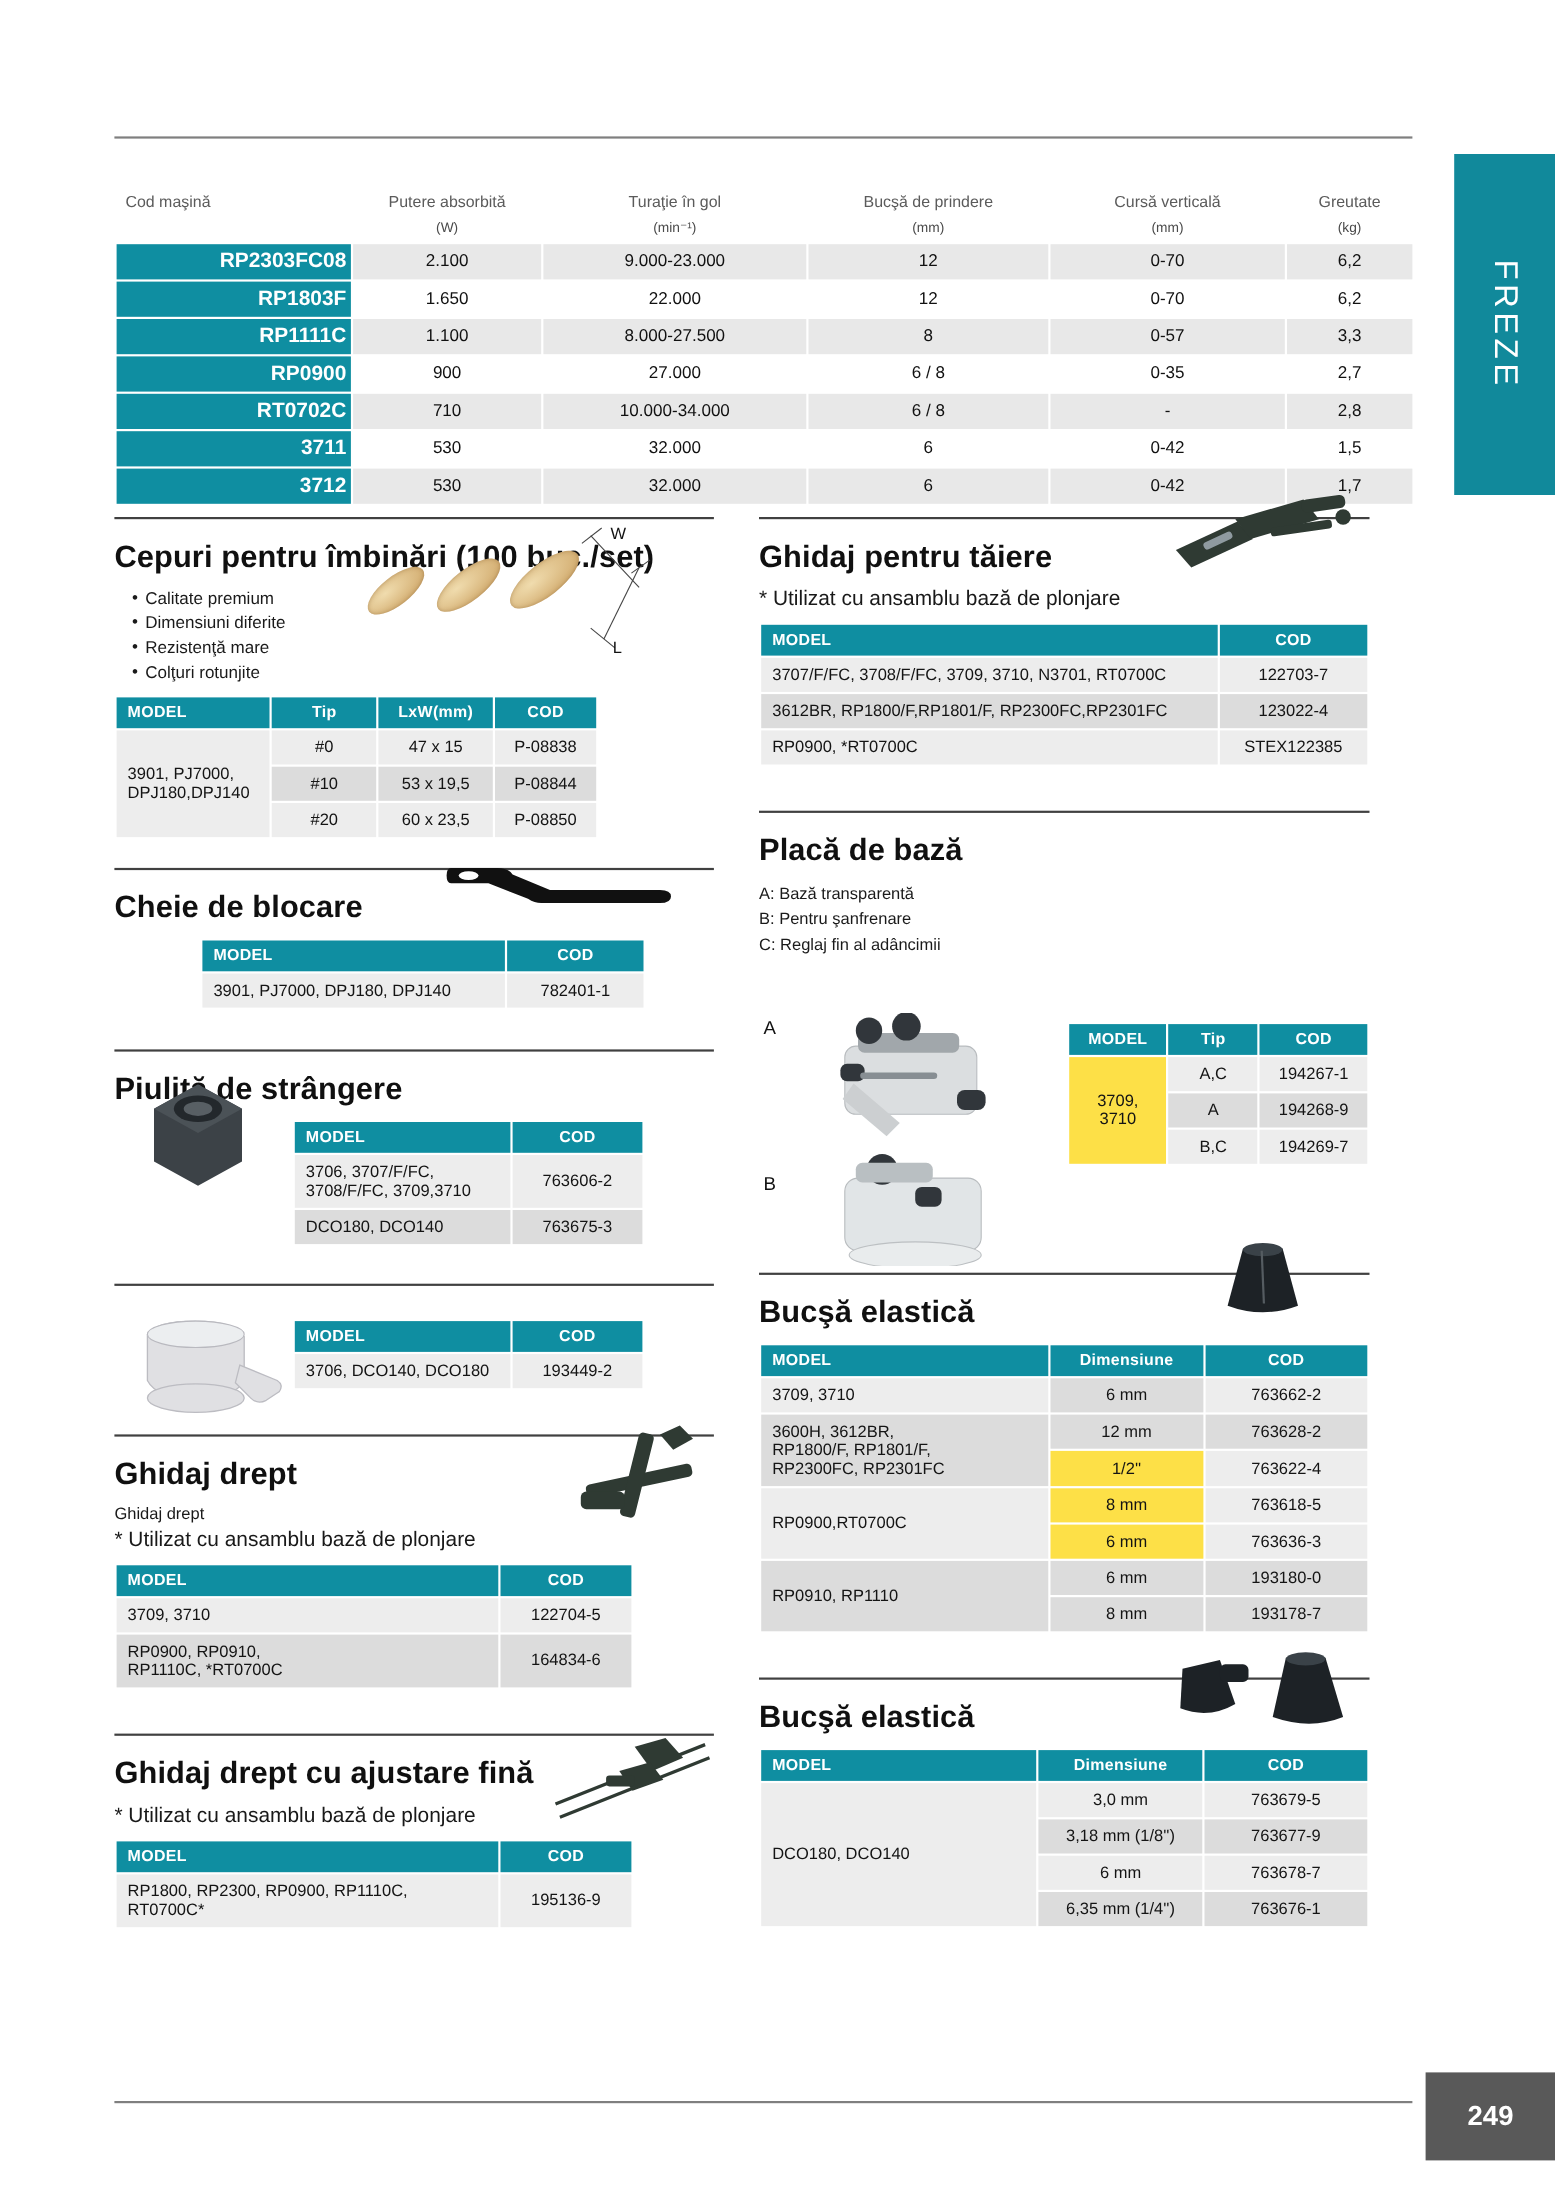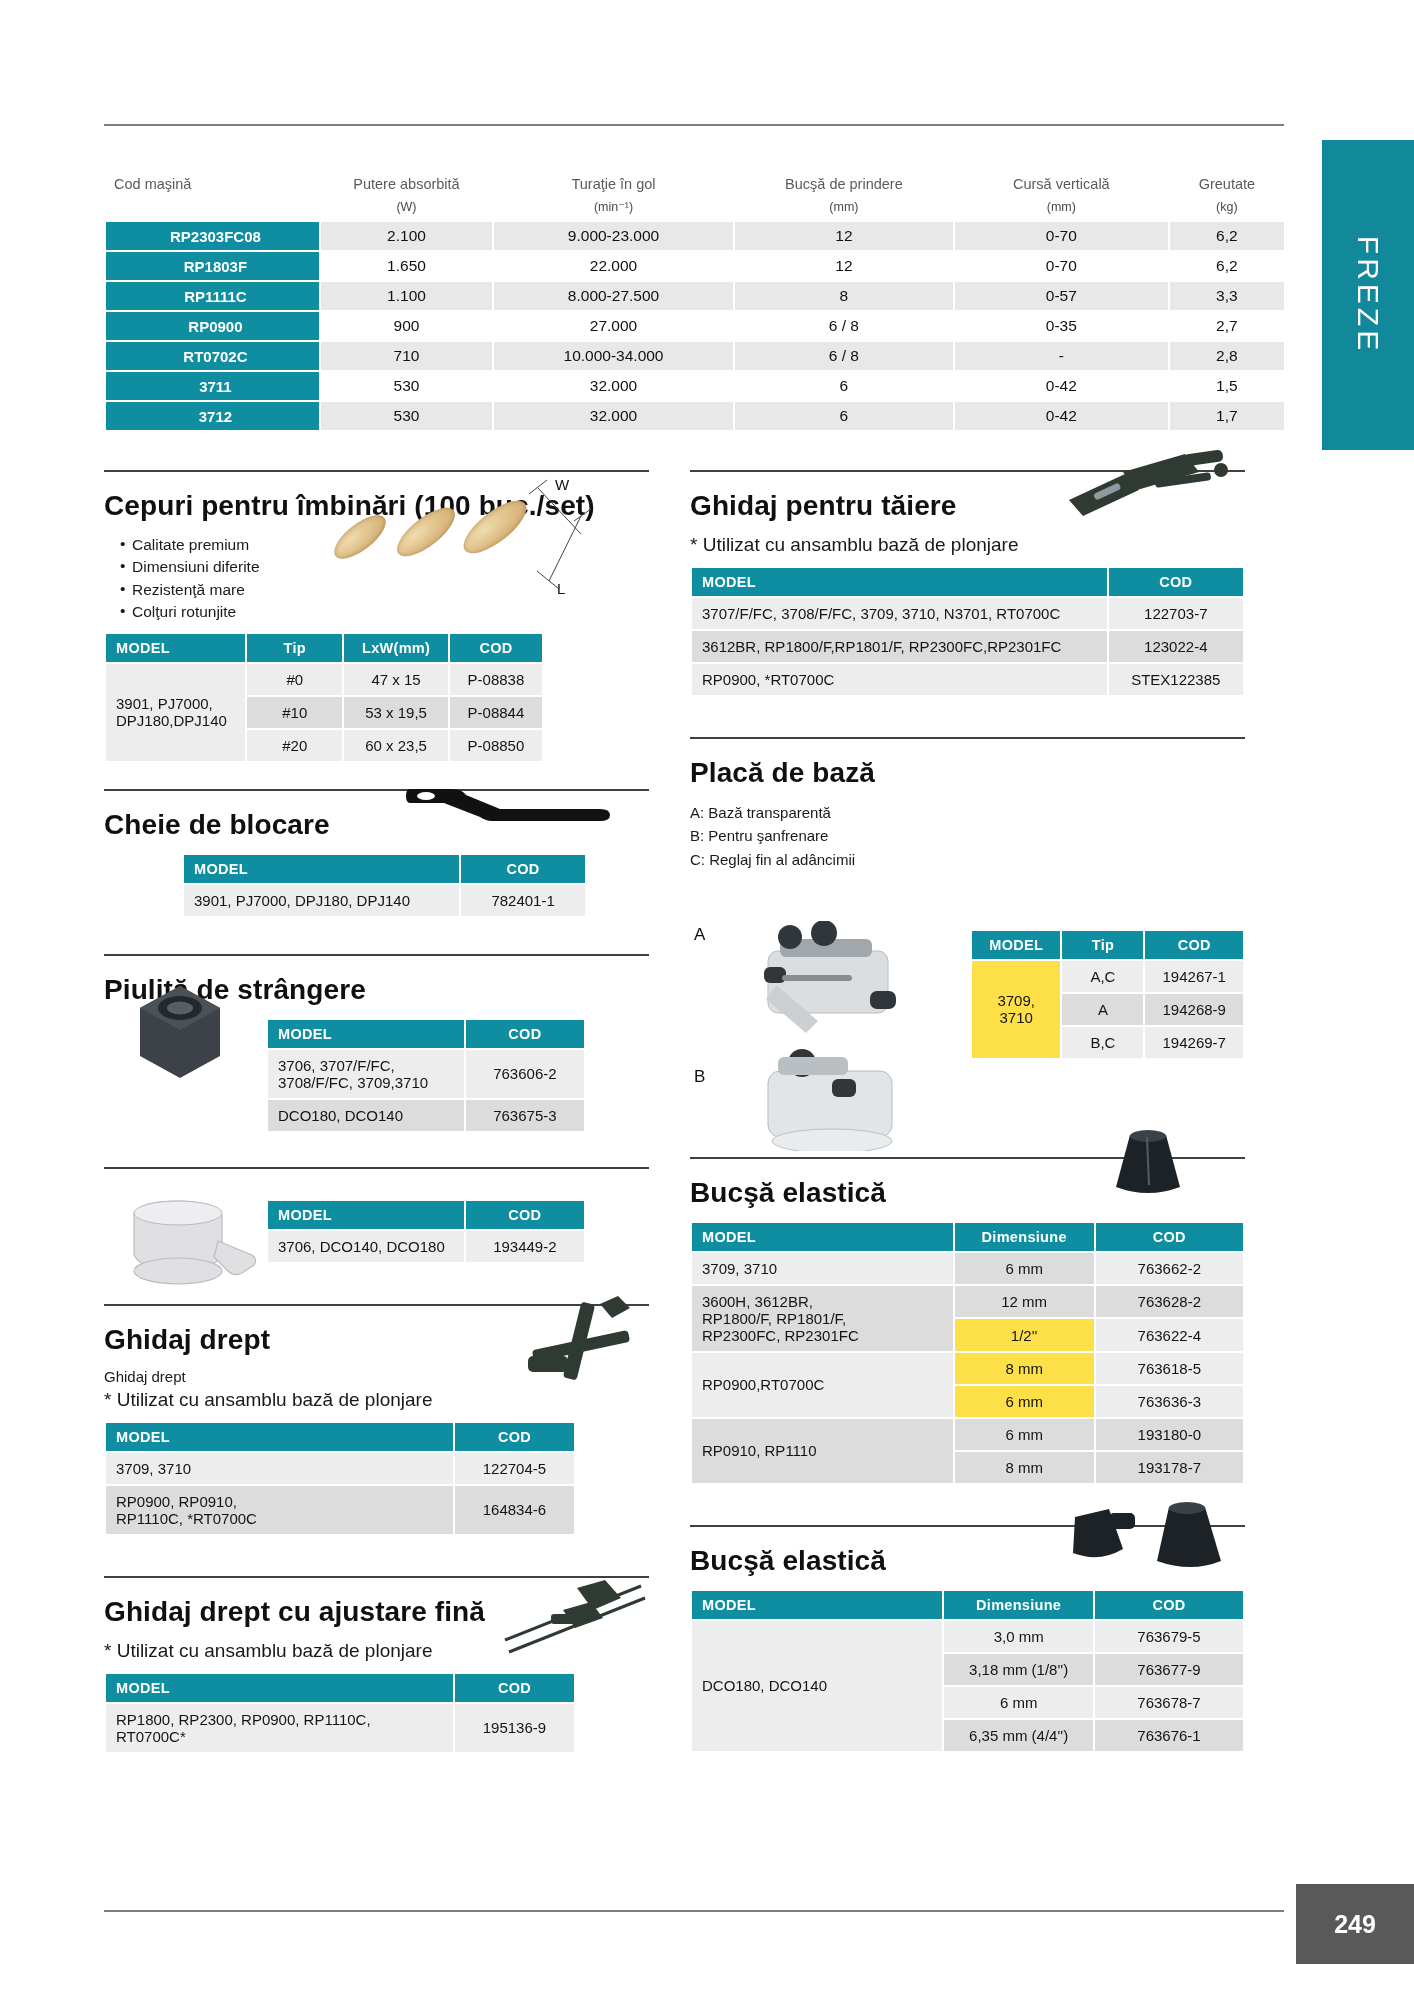--- a/index.html
+++ b/index.html
@@ -50,22 +50,22 @@
   .spec td.unit{
     font-size:12.5px;color:#4a4a4a;text-align:center;padding:2px 0 6px 0;
     background:#ffffff;
   }
   .spec td{
     font-size:15.5px;text-align:center;padding:5px 4px;color:#111;
     background:#ffffff;
   }
   .spec tr.shade td{background:#e8e8e8;}
   .spec td.model{
-    background:#0f8ea1;color:#ffffff;text-align:center;
-    font-weight:700;font-size:15px;padding-left:10px;
+    background:#0f8ea1;color:#ffffff;text-align:right;
+    font-weight:700;font-size:19px;padding-left:10px;
   }
   .spec tr.shade td.model{background:#0f8ea1;}
   .spec col.c1{width:205px;}
   .spec col.c2{width:165px;}
   .spec col.c3{width:230px;}
   .spec col.c4{width:210px;}
   .spec col.c5{width:205px;}
   .spec col.c6{width:110px;}
 
   
@@ -677,21 +677,21 @@
           </tr>
           <tr class="alt">
             <td class="c">3,18 mm (1/8'')</td>
             <td class="c">763677-9</td>
           </tr>
           <tr>
             <td class="c">6 mm</td>
             <td class="c">763678-7</td>
           </tr>
           <tr class="alt">
-            <td class="c">6,35 mm (4/4'')</td>
+            <td class="c">6,35 mm (1/4'')</td>
             <td class="c">763676-1</td>
           </tr>
         </tbody>
       </table>
     </div>
 
   </div>
 
   <div class="bottom-rule"></div>
 </div>

